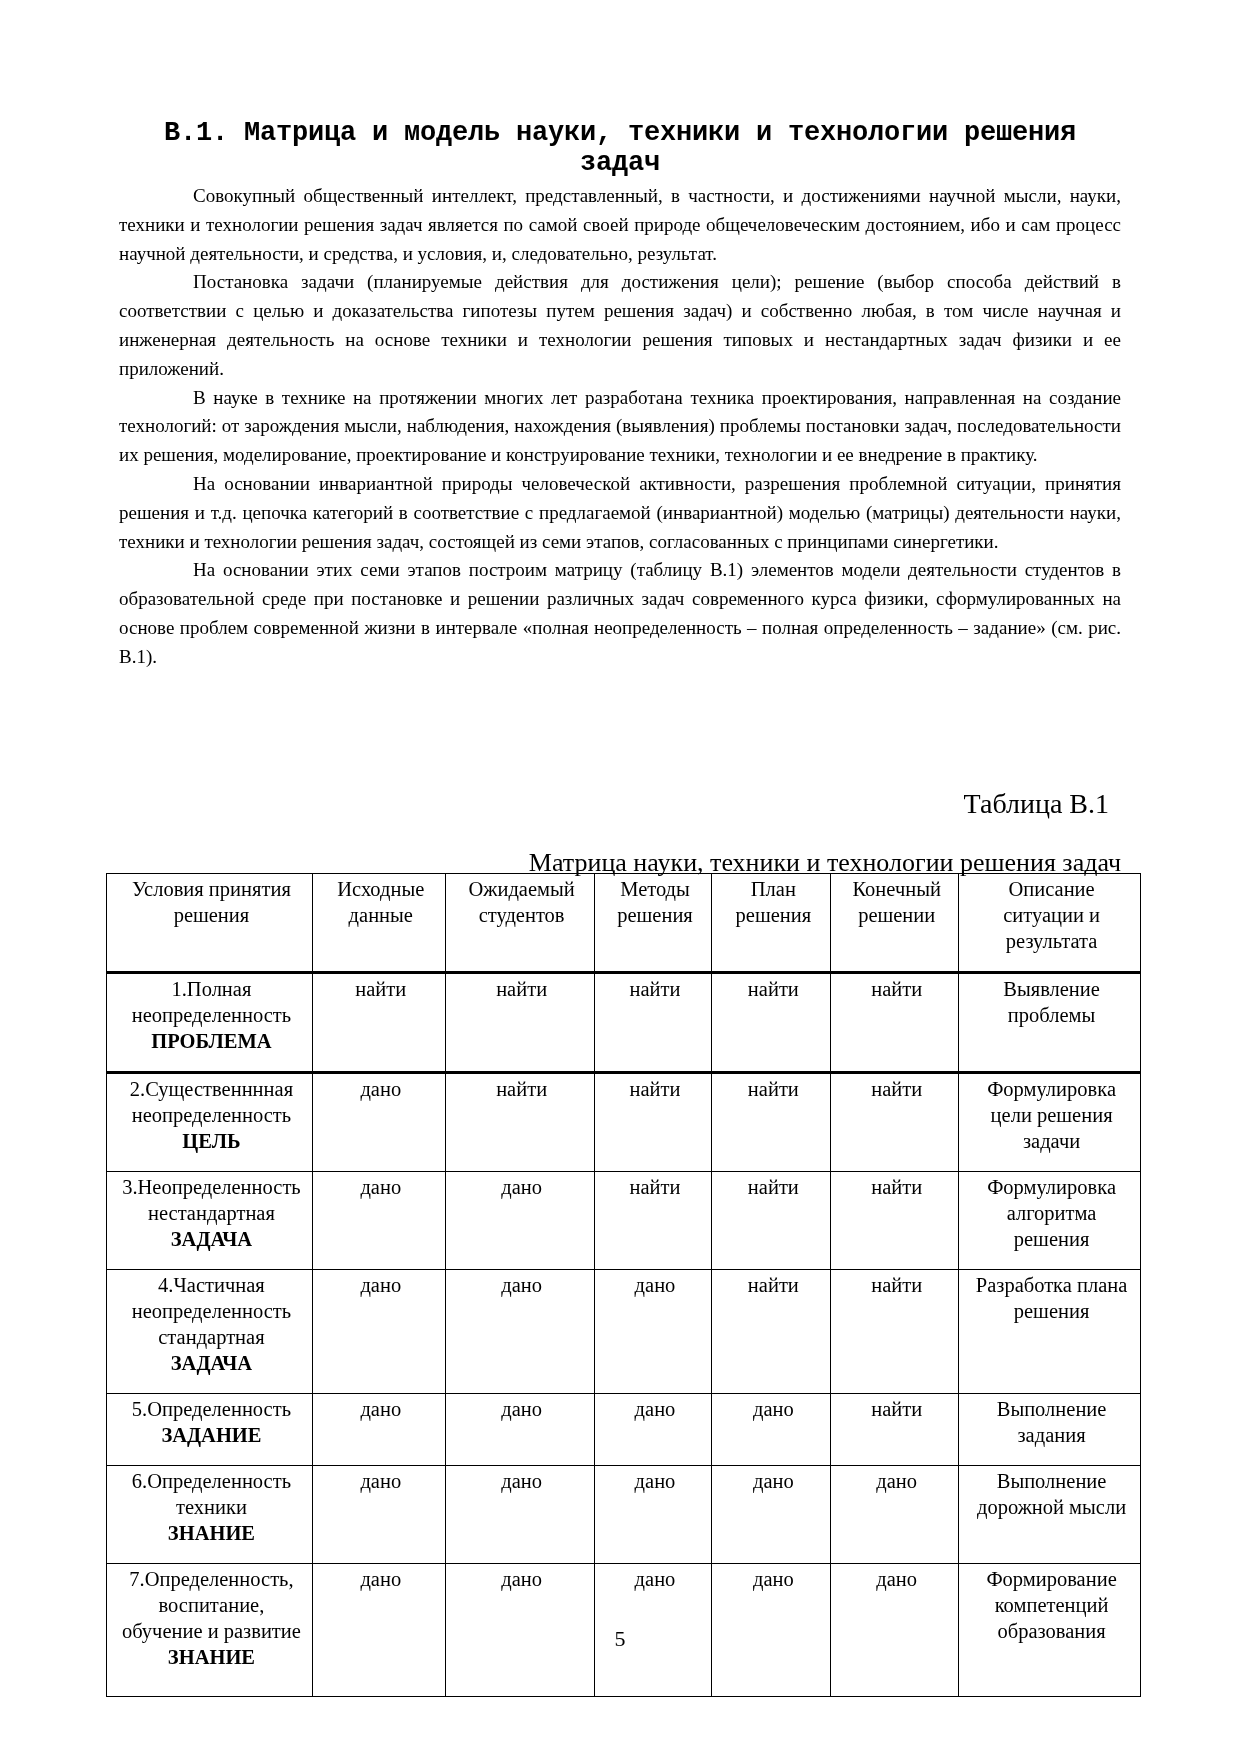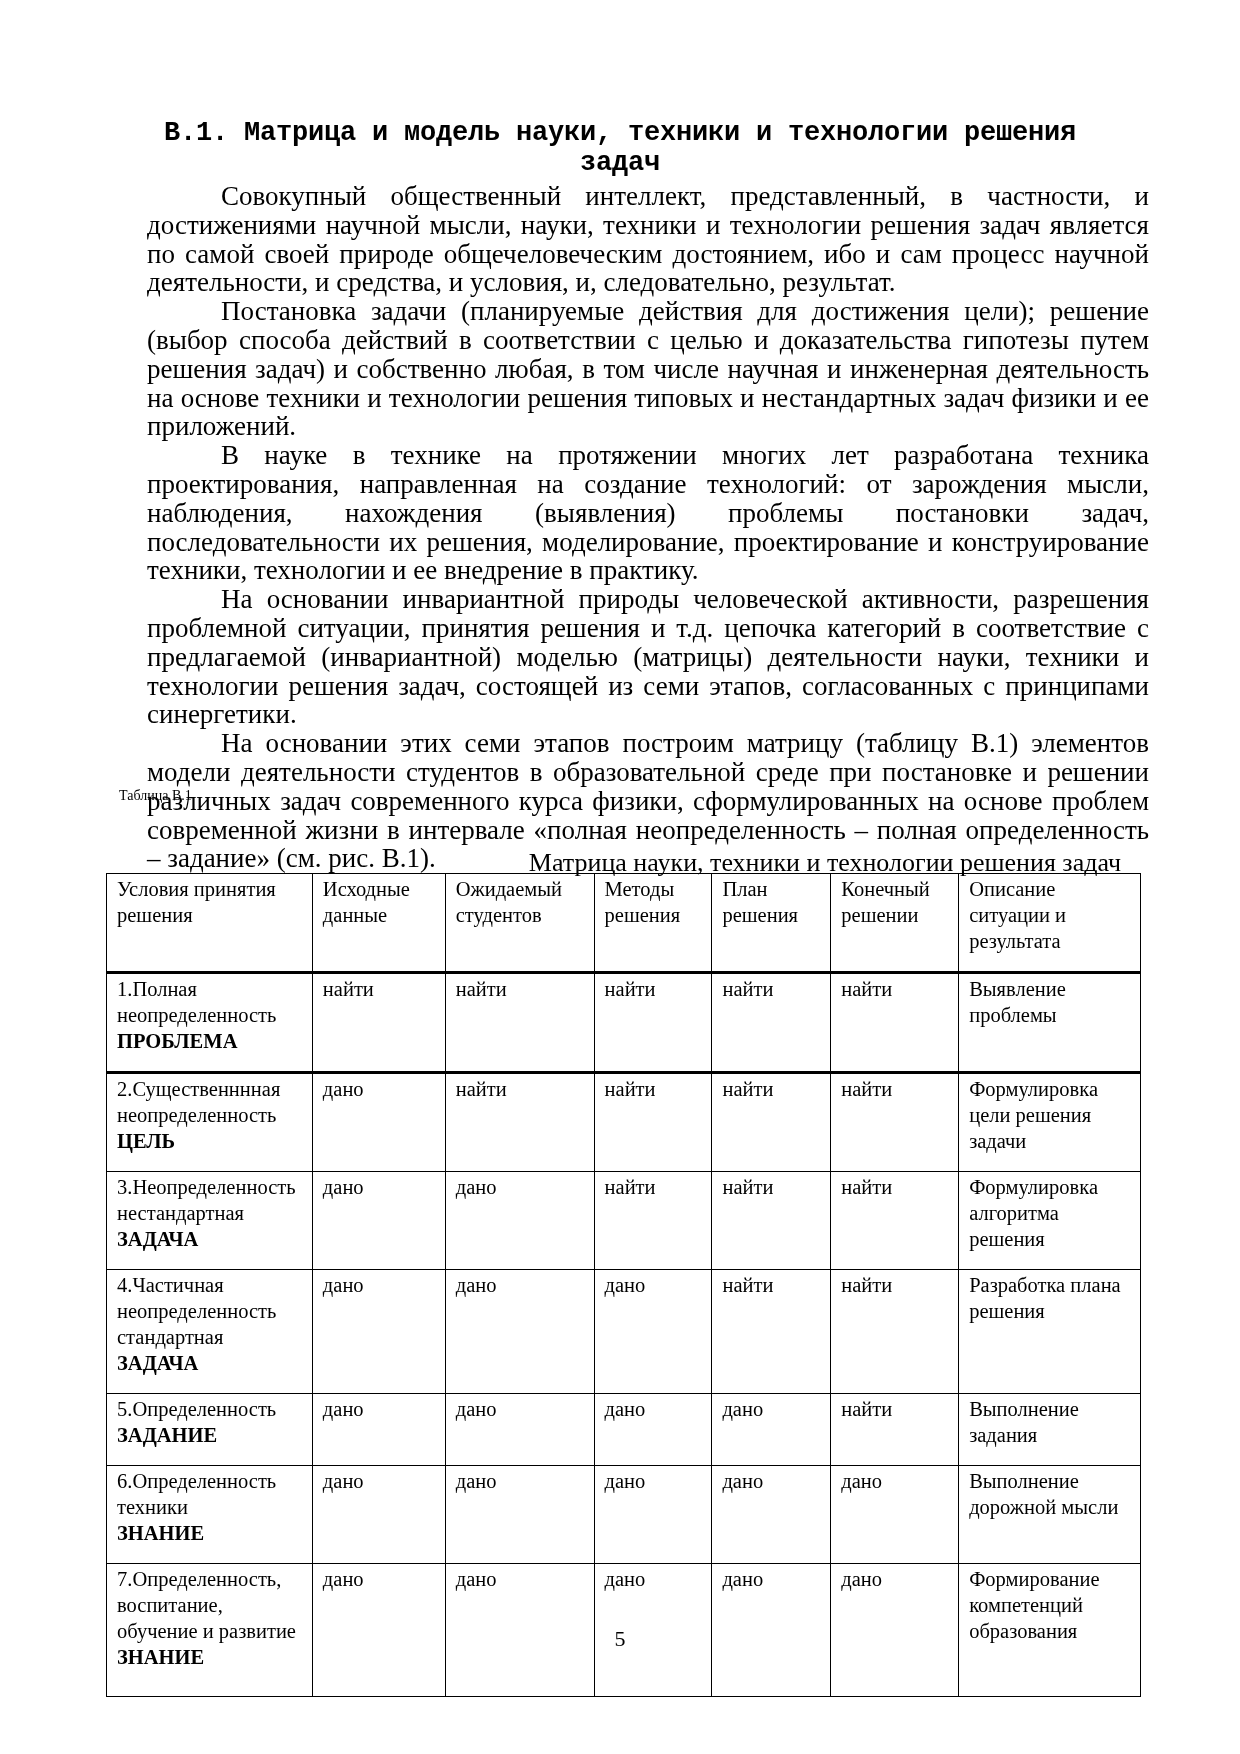--- a/index.html
+++ b/index.html
@@ -2,30 +2,30 @@
 <html><head>
 <meta charset="utf-8">
 <style>
   html, body { margin: 0; padding: 0; background: #ffffff; }
   body { width: 1240px; height: 1754px; position: relative; overflow: hidden;
          font-family: "Liberation Serif", "DejaVu Serif", serif; color: #000; }
   .page { position: absolute; left: 0; top: 0; width: 1240px; height: 1754px; }
   .title { position: absolute; left: 120px; top: 118px; width: 1000px; text-align: center;
            font-size: 27px; font-weight: bold; letter-spacing: -0.2px; }
   .body-text { position: absolute; left: 119px; top: 182px; width: 1002px;
-               font-size: 27px; line-height: 28.8px; text-align: justify; margin-left: 28px; }
+               font-size: 19px; line-height: 28.8px; text-align: justify; }
   .body-text p { margin: 0; text-indent: 74px; }
-  .table-label { position: absolute; left: 119px; top: 788px; width: 1002px; 
-                 font-size: 14px; }
+  .table-label { position: absolute; left: 107px; top: 788px; width: 1002px; text-align: right;
+                 font-size: 28px; }
   .table-caption { position: absolute; left: 119px; top: 848px; width: 1002px; text-align: right;
                    font-size: 26px; }
   table.matrix { position: absolute; left: 106px; top: 873px; width: 1035px;
                  border-collapse: collapse; font-size: 20.5px; line-height: 26px; }
   table.matrix td, table.matrix th { border: 1.5px solid #000; vertical-align: top;
-                 padding: 2px 6px 17px 10px; font-weight: normal; text-align: left; }
+                 padding: 2px 6px 17px 10px; font-weight: normal; text-align: center; }
   table.matrix tr.thick-bottom td, table.matrix tr.thick-bottom th { border-bottom: 3px solid #000; }
   .cond-bold { font-weight: bold; display: block; }
   .page-number { position: absolute; left: 0; top: 1626px; width: 1240px; text-align: center;
                  font-size: 22px; }
 </style>
 </head>
 <body>
 
 <div class="page">
   <h1 class="title" style="margin:0;font-family:Liberation Mono, monospace;">В.1. Матрица и модель науки, техники и технологии решения задач</h1>

